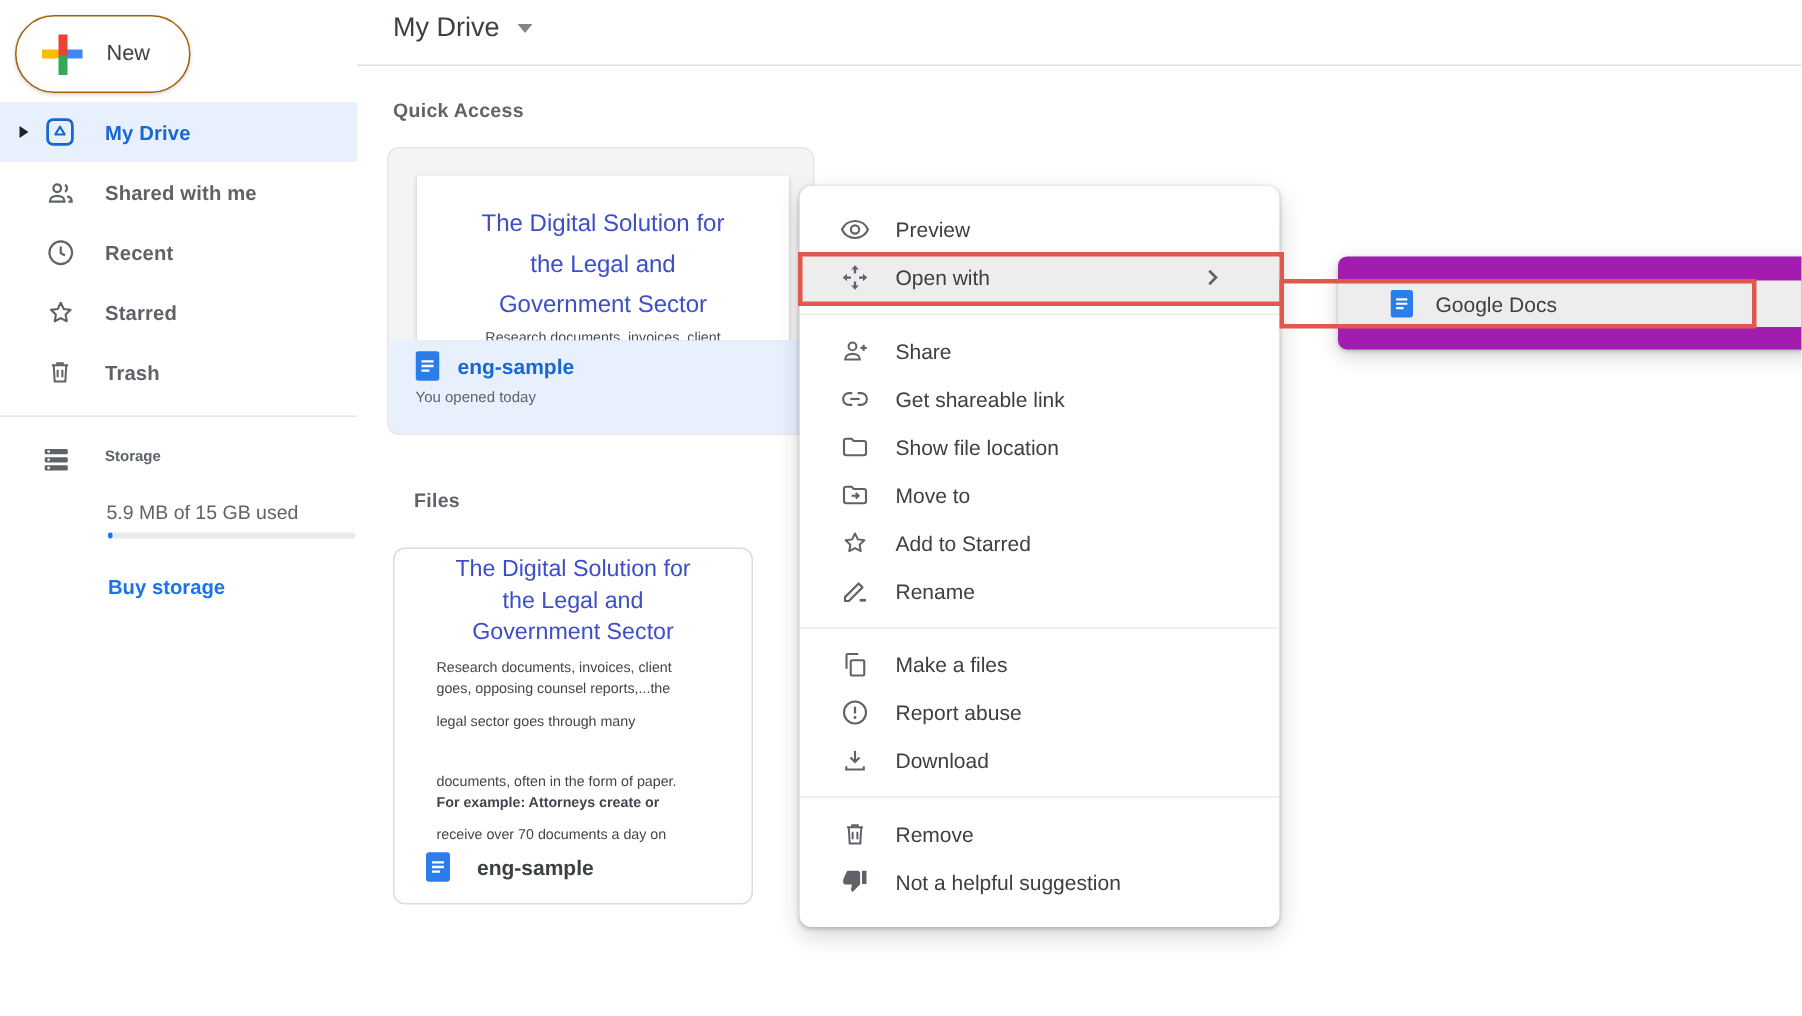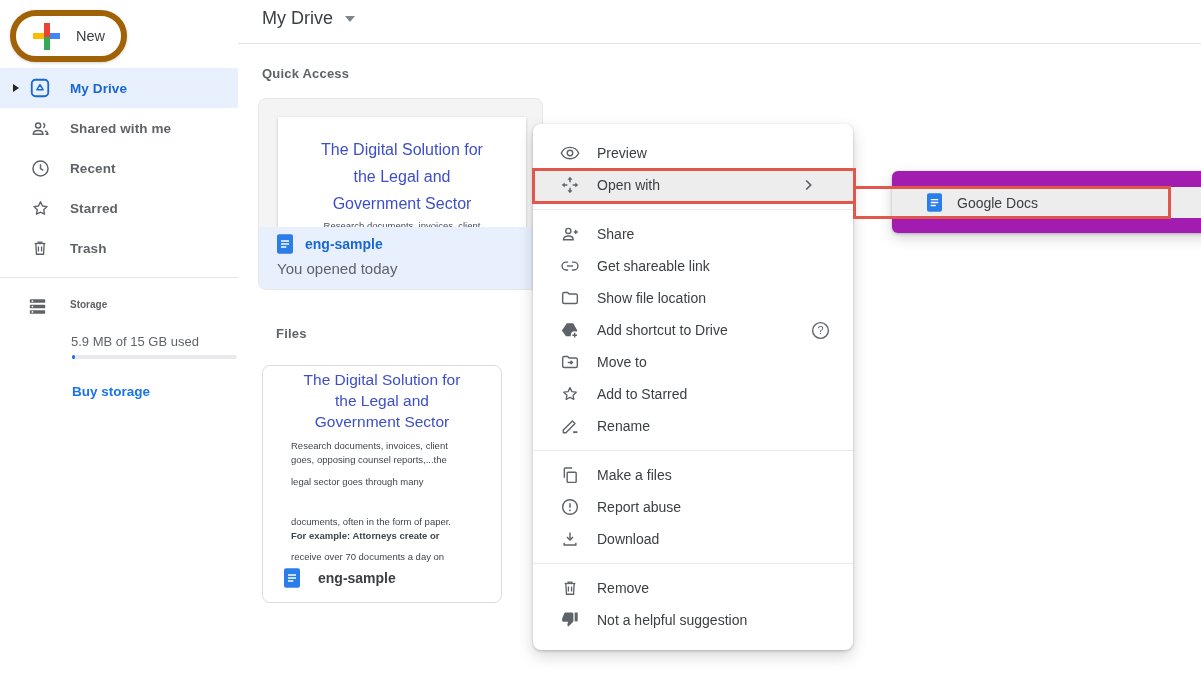--- a/index.html
+++ b/index.html
@@ -3,21 +3,21 @@
 <meta charset="utf-8">
 <style>
   * { margin:0; padding:0; box-sizing:border-box; }
   html,body { width:1201px; height:677px; background:#fff; overflow:hidden;
     font-family:"Liberation Sans","DejaVu Sans",sans-serif; }
   .app { position:relative; width:1201px; height:677px; background:#fff; }
 
   
   .sidebar { position:absolute; left:0; top:0; width:238px; height:677px; background:#fff; }
   .new-btn { position:absolute; left:10px; top:10px; width:117px; height:52px; background:#fff;
-    border:6px solid #a16207; border-radius:26px; box-shadow:0 1px 3px rgba(0,0,0,.18);
+    border:1px solid #a16207; border-radius:26px; box-shadow:0 1px 3px rgba(0,0,0,.18);
     display:flex; align-items:center; gap:16px; padding-left:17px; cursor:pointer; }
   .new-label { font-size:14.5px; color:#3c4043; }
   .gplus { position:relative; width:27px; height:27px; }
   .gplus .h { position:absolute; left:0; top:10.5px; width:27px; height:6px;
     background:linear-gradient(90deg,#fbbc04 0 50%,#4285f4 50% 100%); }
   .gplus .v { position:absolute; left:10.5px; top:0; width:6px; height:27px;
     background:linear-gradient(180deg,#ea4335 0 50%,#34a853 50% 100%); }
   .nav { position:absolute; left:0; top:68px; width:238px; }
   .nav-row { position:relative; height:40px; display:flex; align-items:center; cursor:pointer; }
   .nav-row .exp { position:absolute; left:13px; width:0; height:0;
@@ -48,21 +48,21 @@
   
   .qa-card { position:absolute; left:20px; top:98px; width:285px; height:192px; background:#f4f4f5;
     border:1px solid #e6e7e9; border-radius:8px; overflow:hidden; cursor:pointer; }
   .qa-thumb { position:absolute; left:19px; top:18px; width:248px; height:110px; background:#fff;
     box-shadow:0 1px 3px rgba(0,0,0,.2); overflow:hidden; text-align:center; }
   .doc-title { margin-top:19px; font-size:16px; line-height:27px; color:#3d4ec9; }
   .doc-snippet { margin-top:3px; font-size:9.5px; color:#474d54; }
   .qa-footer { position:absolute; left:0; top:128px; width:285px; height:64px; background:#e8f0fe; }
   .qa-name-row { position:absolute; left:18px; top:7px; display:flex; align-items:center; gap:12px; }
   .qa-name { font-size:14px; font-weight:bold; color:#1967d2; }
-  .qa-sub { position:absolute; left:18px; top:33px; font-size:15px; color:#5f6368; }
+  .qa-sub { position:absolute; left:18px; top:33px; font-size:10px; color:#5f6368; }
 
   
   .file-card { position:absolute; left:24px; top:365px; width:240px; height:238px; background:#fff;
     border:1px solid #dadce0; border-radius:8px; overflow:hidden; cursor:pointer; }
   .fc-title { margin-top:3px; text-align:center; font-size:15.5px; line-height:21px; color:#3d4ec9; }
   .fc-body { margin:7px 0 0 28px; font-size:9.5px; color:#40464d; }
   .fc-body div { line-height:13px; }
   .fc-b1{margin-bottom:1px;} .fc-b2{margin-bottom:9px;} .fc-b3{margin-bottom:27px;}
   .fc-b4{margin-bottom:1px;} .fc-b5{margin-bottom:8px;font-weight:bold;}
   .fc-footer { position:absolute; left:21px; top:567px; display:flex; align-items:center; gap:18px; }
@@ -299,36 +299,20 @@
     <div class="mrow">
       <span class="mi">
         <svg width="20" height="20" viewBox="0 0 24 24" fill="none" stroke="#5f6368" stroke-width="1.7">
             <path d="M3.2 7.2c0-1 .8-1.8 1.8-1.8h4.2L11 7.2h8c1 0 1.8.8 1.8 1.8v7.8c0 1-.8 1.8-1.8 1.8H5c-1 0-1.8-.8-1.8-1.8V7.2z"></path>
           </svg>
       </span>
       <span class="ml">Show file location</span>
     </div>
     <div class="mrow">
       <span class="mi">
-        <svg width="20" height="20" viewBox="0 0 24 24">
-            <path d="M8.2 4h7.6l5 8.6-3.9 6.9H7.1L2.2 12.6 8.2 4z" fill="#5f6368"></path>
-            <circle cx="17.6" cy="18.2" r="4.6" fill="#fff"></circle>
-            <path d="M17.6 15.4v5.6M14.8 18.2h5.6" stroke="#5f6368" stroke-width="1.7"></path>
-          </svg>
-      </span>
-      <span class="ml">Add shortcut to Drive</span>
-      <span class="trail-help">
-        <svg width="21" height="21" viewBox="0 0 24 24">
-            <circle cx="12" cy="12" r="9" fill="none" stroke="#5f6368" stroke-width="1.6"></circle>
-            <text x="12" y="16.4" text-anchor="middle" font-size="12.5" fill="#5f6368" font-family="Liberation Sans, sans-serif">?</text>
-          </svg>
-      </span>
-    </div>
-    <div class="mrow">
-      <span class="mi">
         <svg width="20" height="20" viewBox="0 0 24 24" fill="none" stroke="#5f6368" stroke-width="1.7">
             <path d="M3.2 7.2c0-1 .8-1.8 1.8-1.8h4.2L11 7.2h8c1 0 1.8.8 1.8 1.8v7.8c0 1-.8 1.8-1.8 1.8H5c-1 0-1.8-.8-1.8-1.8V7.2z"></path>
             <path d="M9.3 12.6h5.4"></path>
             <path d="M12.6 10.4l2.3 2.2-2.3 2.2"></path>
           </svg>
       </span>
       <span class="ml">Move to</span>
     </div>
     <div class="mrow">
       <span class="mi">

